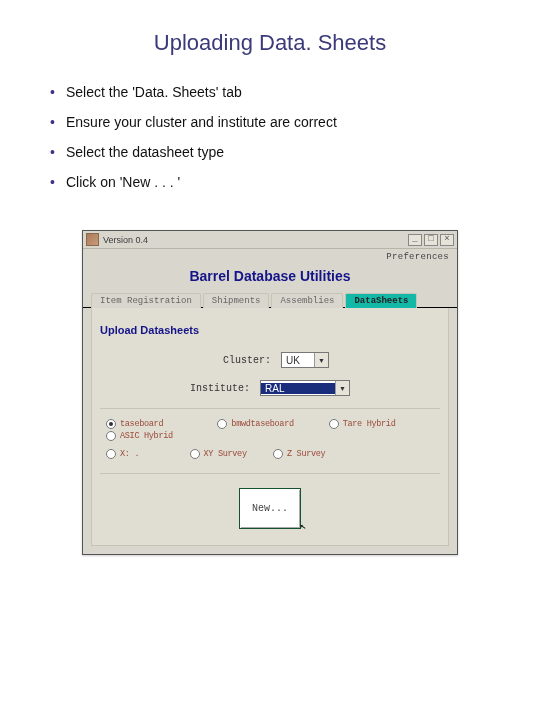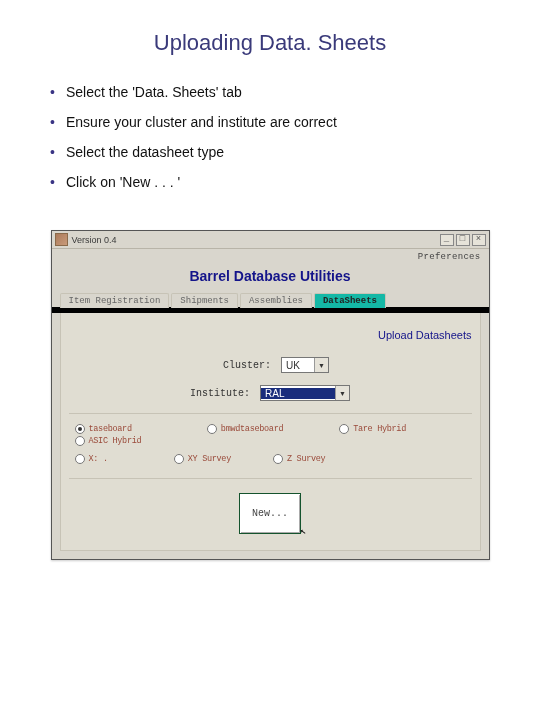--- a/index.html
+++ b/index.html
@@ -36,21 +36,21 @@
   }
   .bullets li::before {
     content: "•";
     position: absolute;
     left: 0;
     color: #3a3484;
     font-size: 14px;
   }
   
   .win {
-    width: 439px;
+    width: 376px;
     margin: 0 auto;
     border: 1px solid #555;
     background: #d9d6cd;
     font-size: 10px;
     box-shadow: 0 1px 2px rgba(0,0,0,0.2);
   }
   .titlebar {
     background: #d9d6cd;
     border-bottom: 1px solid #b8b4a8;
     height: 18px;
@@ -96,21 +96,21 @@
     font-family: Arial, sans-serif;
     padding: 6px 0 8px 0;
   }
   .tabs {
     display: flex;
     gap: 2px;
     padding: 0 8px;
     font-size: 9px;
     color: #666;
     font-family: "Courier New", monospace;
-    border-bottom: 6px solid #000000;
+    border-bottom: 1px solid #000000;
     align-items: center;
   }
   .tab {
     padding: 2px 8px;
     border: 1px solid #c7c3b6;
     border-bottom: none;
     background: #d9d6cd;
     border-radius: 2px 2px 0 0;
     position: relative;
     top: 1px;
@@ -123,22 +123,22 @@
     z-index: 2;
   }
   .panel {
     background: #e0ddd2;
     margin: 0 8px 8px 8px;
     border: 1px solid #c7c3b6;
     border-top: none;
     padding: 12px 8px 16px 8px;
   }
   .section-title {
-    text-align: right;
-    font-weight: normal;
+    text-align: left;
+    font-weight: bold;
     color: #14148a;
     font-size: 11px;
     font-family: Arial, sans-serif;
     margin: 4px 0 16px 0;
   }
   .formrow {
     display: flex;
     align-items: center;
     justify-content: center;
     gap: 10px;

